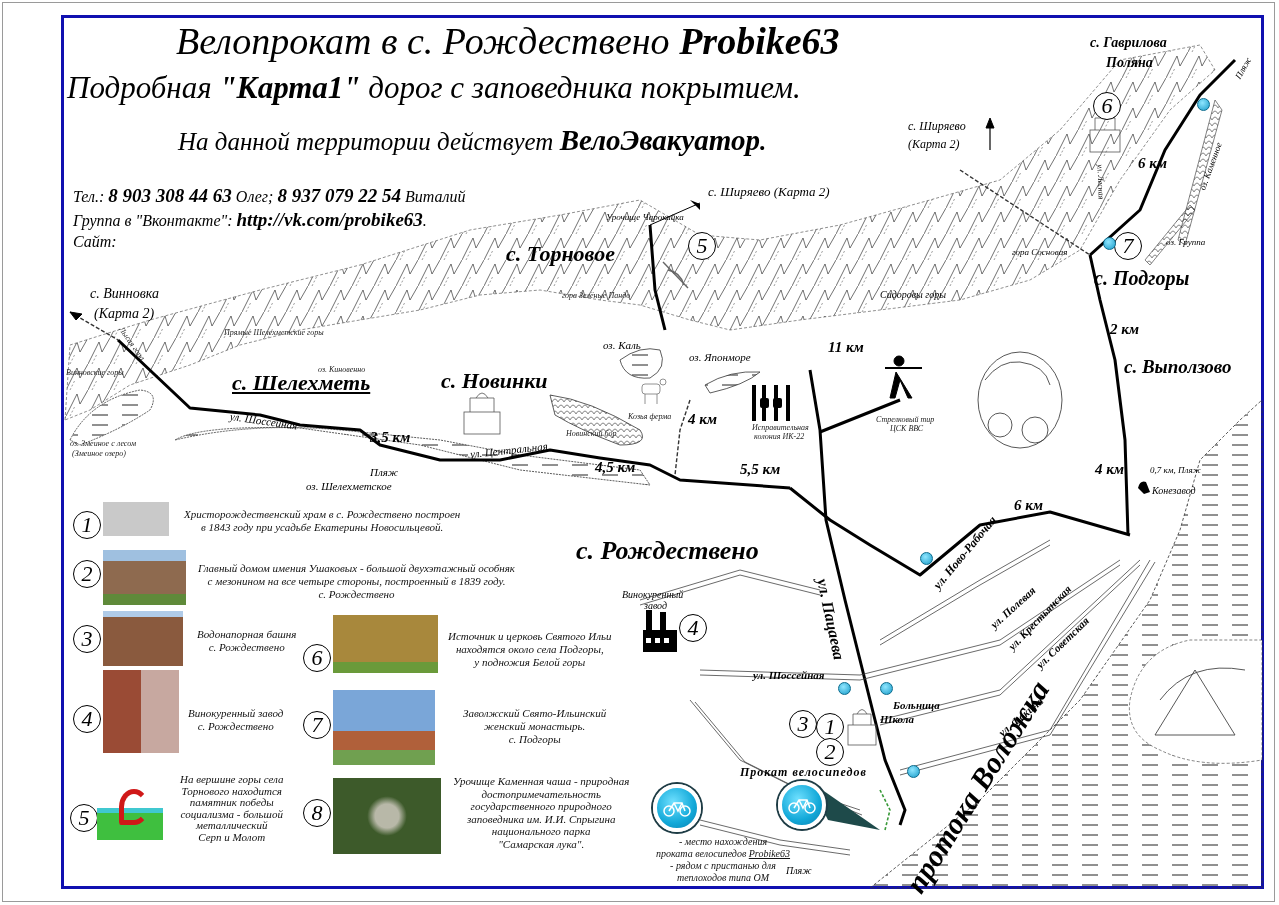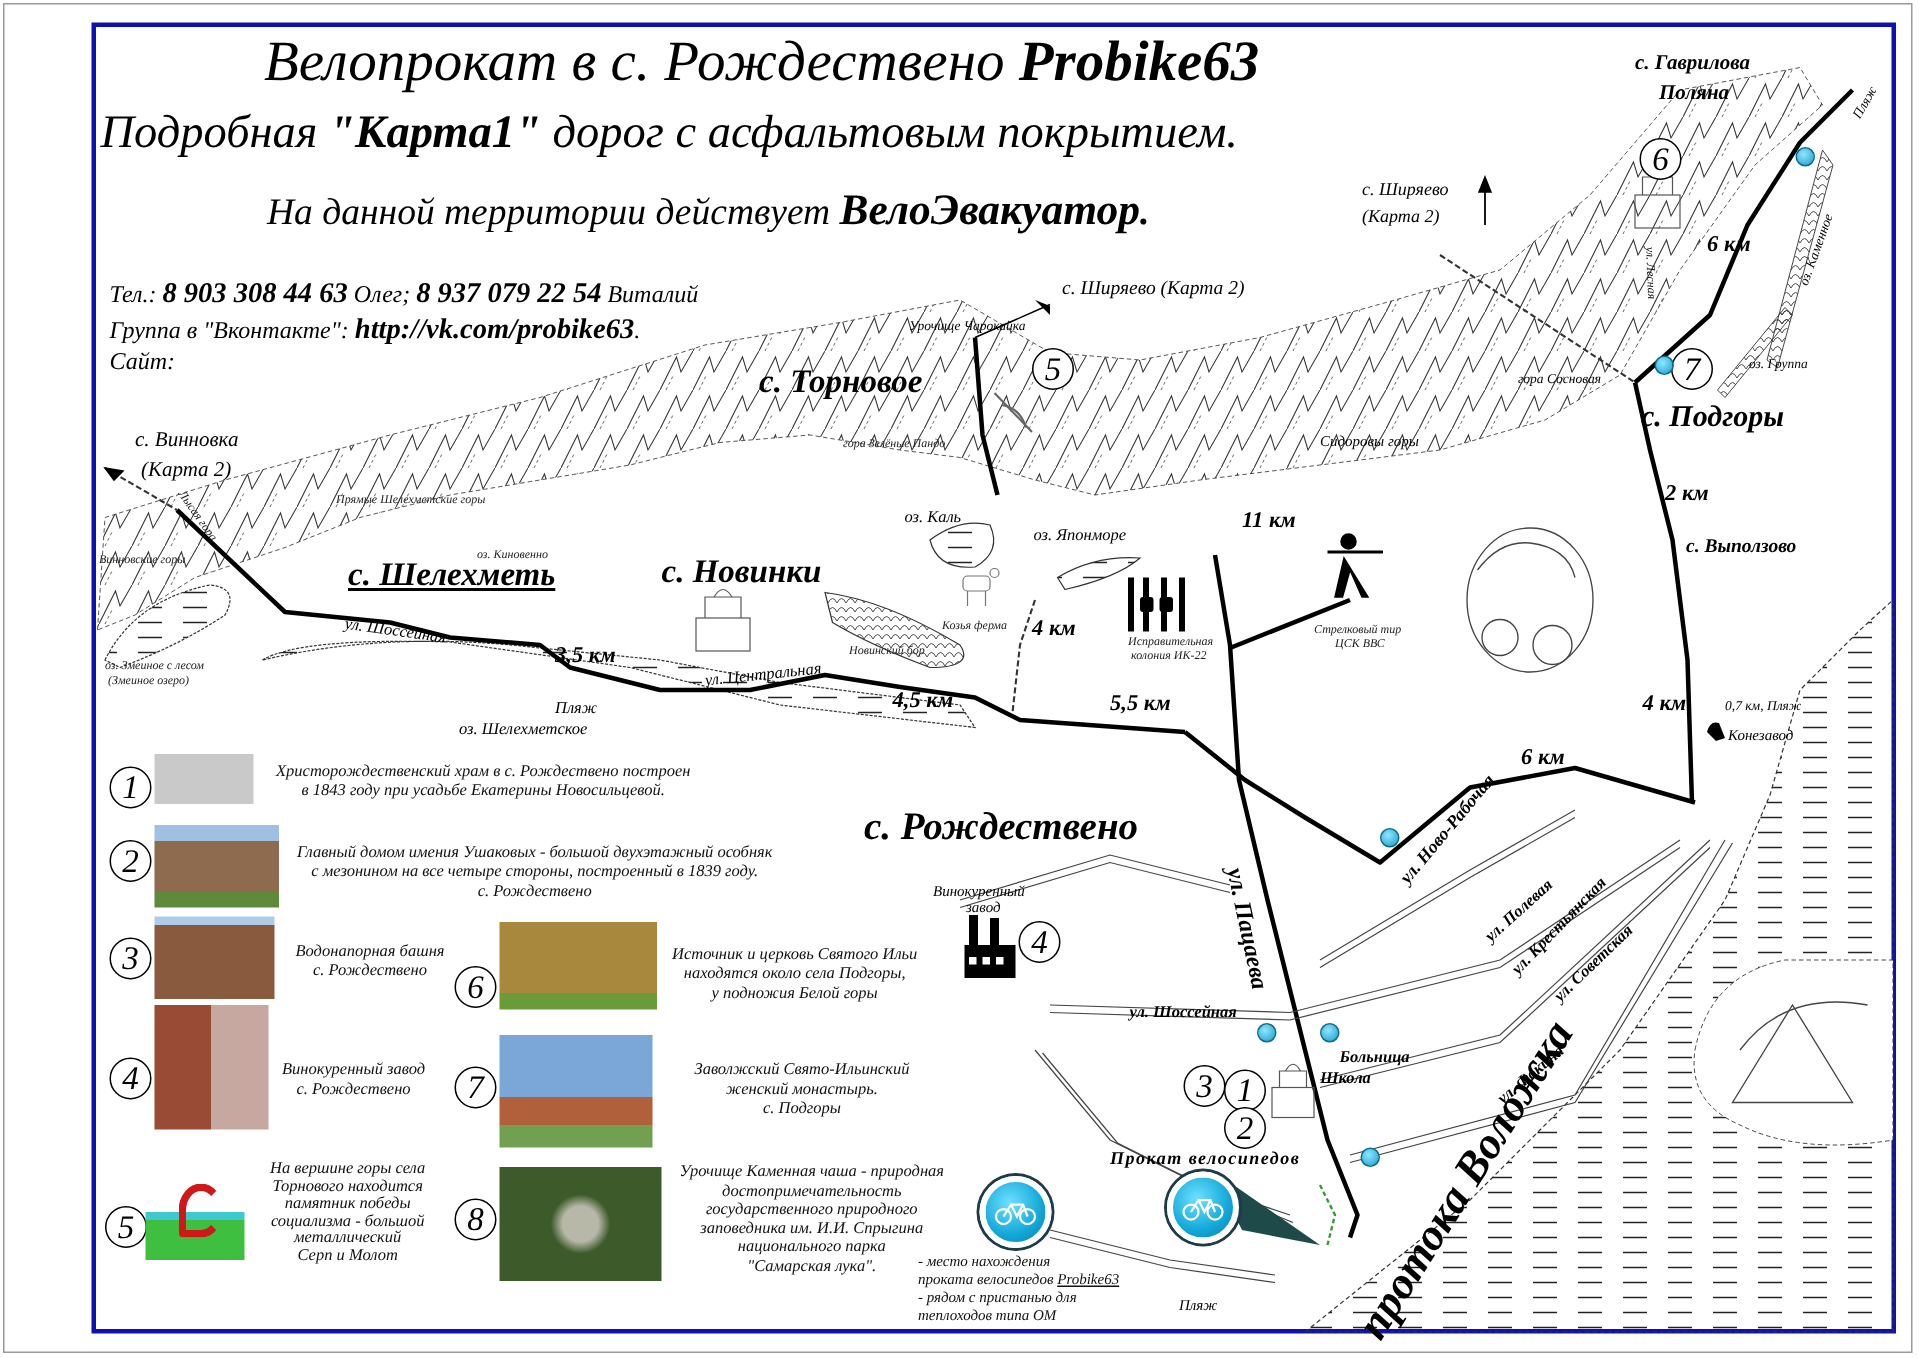--- a/index.html
+++ b/index.html
@@ -156,33 +156,33 @@
     <ellipse cx="1020" cy="400" rx="42" ry="48"></ellipse>
     <circle cx="1000" cy="425" r="12"></circle>
       <circle cx="1035" cy="430" r="13"></circle>
     <path d="M985 380 Q1000 360 1020 362 Q1045 365 1050 385"></path>
     <path d="M1155 735 L1195 670 L1235 735 Z"></path>
       <path d="M1160 700 Q1190 660 1245 670"></path>
   </g>
 </svg>
 
 <div class="t title1"><span>Велопрокат в с. Рождествено </span><span class="b">Probike63</span></div>
-<div class="t title2"><span>Подробная </span><span class="b">"Карта1"</span><span> дорог с асфальтовым покрытием.</span></div>
+<div class="t title2"><span>Подробная </span><span class="b">"Карта1"</span><span> дорог с заповедника покрытием.</span></div>
 <div class="t title3"><span>На данной территории действует </span><span class="b" style="font-size:29px">ВелоЭвакуатор</span><span class="b">.</span></div>
 
 <div class="t contact" style="top:186px"><span>Тел.: </span><span class="big">8 903 308 44 63</span><span> Олег; </span><span class="big">8 937 079 22 54</span><span> Виталий</span></div>
 <div class="t contact" style="top:210px"><span>Группа в "Вконтакте": </span><span class="big">http://vk.com/probike63</span><span>.</span></div>
 <div class="t contact" style="top:234px">Сайт:</div>
 
 <div class="t village" style="left:232px;top:372px;text-decoration:underline">с. Шелехметь</div>
 <div class="t village" style="left:441px;top:370px">с. Новинки</div>
 <div class="t village" style="left:506px;top:243px">с. Торновое</div>
 <div class="t village" style="left:576px;top:538px;font-size:26px">с. Рождествено</div>
 <div class="t village" style="left:1094px;top:268px;font-size:20px">с. Подгоры</div>
-<div class="t village" style="left:1124px;top:357px;font-size:13px">с. Выползово</div>
+<div class="t village" style="left:1124px;top:357px;font-size:19px">с. Выползово</div>
 <div class="t b" style="left:1090px;top:36px;font-size:14px">с. Гаврилова</div>
 <div class="t b" style="left:1106px;top:56px;font-size:14px">Поляна</div>
 
 <div class="t" style="left:90px;top:287px;font-size:14px">с. Винновка</div>
 <div class="t" style="left:94px;top:307px;font-size:14px">(Карта 2)</div>
 <div class="t" style="left:708px;top:185px;font-size:13px">с. Ширяево (Карта 2)</div>
 <div class="t" style="left:908px;top:120px;font-size:12px">с. Ширяево</div>
 <div class="t" style="left:908px;top:138px;font-size:12px">(Карта 2)</div>
 
 <div class="t km" style="left:370px;top:430px">3,5 км</div>
@@ -265,21 +265,21 @@
 </div>
 <div class="bikebadge" style="left:653px;top:784px;width:40px;height:40px">
   <svg width="30" height="20" viewBox="0 0 30 20">
       <g fill="none" stroke="#fff" stroke-width="1.5">
         <circle cx="7" cy="13" r="5"></circle>
         <circle cx="23" cy="13" r="5"></circle>
         <path d="M7 13 L12 5 L20 5 L23 13 M12 5 L16 13 L20 5"></path>
       </g>
     </svg>
 </div>
-<div class="desc" style="left:612px;top:836px;text-align:left;width:150px;font-size:10px;line-height:12px">
+<div class="desc" style="left:648px;top:836px;text-align:center;width:150px;font-size:10px;line-height:12px">
   <div>- место нахождения</div>
   <div><span>проката велосипедов </span><span style="text-decoration:underline">Probike63</span></div>
   <div>- рядом с  пристанью для</div>
   <div>теплоходов типа ОМ</div>
 </div>
 
 <div class="circ" style="left:73px;top:511px">1</div>
 <div class="photo" style="left:103px;top:488px;width:66px;height:48px;background:linear-gradient(#fff 0 30%,#c9c9c9 30%)"></div>
 <div class="desc" style="left:184px;top:508px">
     <div>Христорождественский храм в с. Рождествено построен</div>

